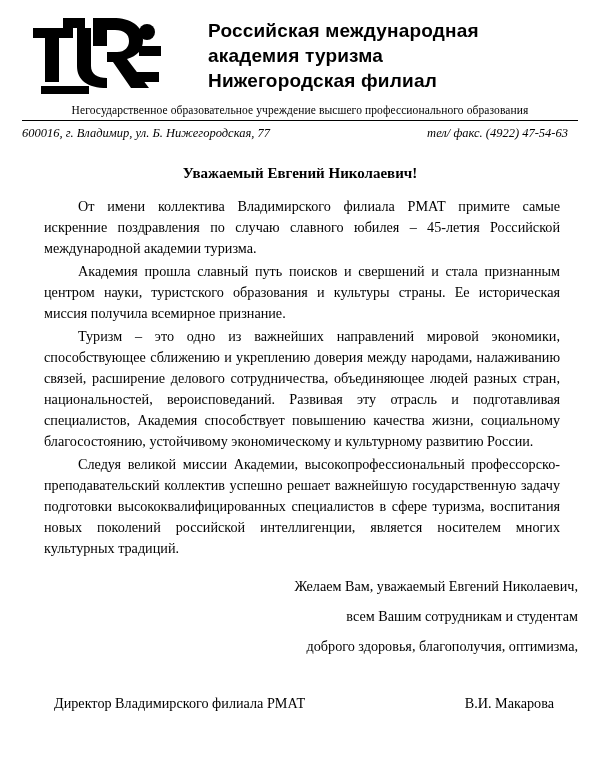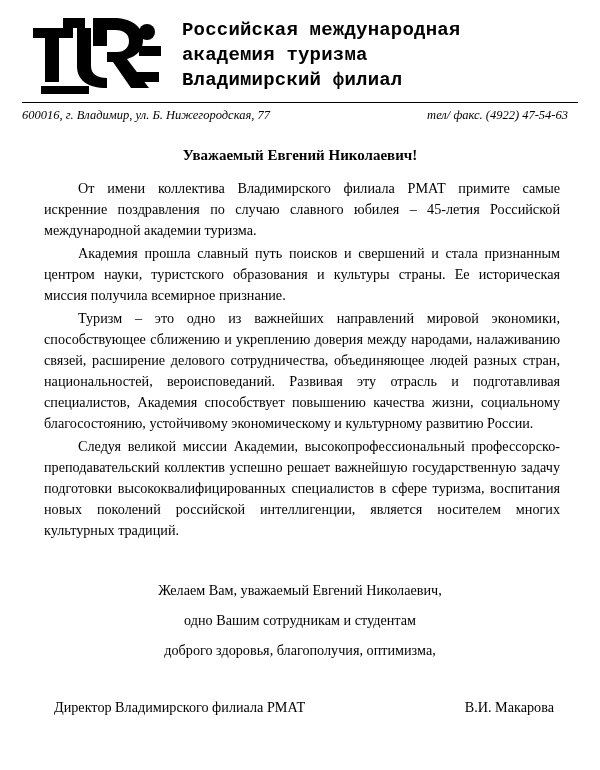--- a/index.html
+++ b/index.html
@@ -39,26 +39,27 @@
   }
   .logo-svg {
     display: block;
   }
   .org-block {
     flex: 1 1 auto;
     padding-left: 10px;
     padding-top: 6px;
   }
   .org-line {
-    font-family: Liberation Mono, monospace;
+    font-family: Liberation Sans, sans-serif;
     font-size: 19px;
     font-weight: bold;
     line-height: 25px;
     letter-spacing: 0.2px;
     white-space: nowrap;
+    margin-left: 26px;
   }
 
   .subtitle {
     text-align: center;
     font-size: 11.5px;
     font-family: "Liberation Serif", serif;
     margin-top: 6px;
     letter-spacing: 0.1px;
   }
 
@@ -94,22 +95,22 @@
   .para {
     text-align: justify;
     text-justify: inter-word;
     font-size: 14.2px;
     line-height: 21px;
     text-indent: 34px;
     margin: 0 0 2px 0;
   }
 
   .wishes {
-    margin-top: 34px;
-    text-align: center;
+    margin-top: 12px;
+    text-align: right;
     font-size: 14.2px;
     line-height: 30px;
   }
   .wishes div { white-space: nowrap; }
 
   .signature {
     margin-top: 34px;
     display: flex;
     justify-content: space-between;
     align-items: center;
@@ -136,44 +137,45 @@
           <path d="M112 30 L134 30 L134 40 L112 40 Z"></path>
           <path d="M8 30 L30 30 L30 40 L8 40 Z" opacity="0"></path>
           <path d="M14 70 L62 70 L62 78 L14 78 Z"></path>
           <circle cx="120" cy="16" r="8"></circle>
         </g>
       </svg>
     </div>
     <div class="org-block">
       <div class="org-line">Российская международная</div>
       <div class="org-line">академия туризма</div>
-      <div class="org-line">Владимирский филиал</div>
+      <div class="org-line">Нижегородская филиал</div>
     </div>
   </div>
 
+  <div class="subtitle">Негосударственное образовательное учреждение высшего профессионального образования</div>
 
   <hr class="rule">
 
   <div class="contact-row">
     <div class="contact-left">600016, г. Владимир, ул. Б. Нижегородская, 77</div>
     <div class="contact-right">тел/ факс. (4922) 47-54-63</div>
   </div>
 
   <div class="salutation">Уважаемый Евгений Николаевич!</div>
 
   <div class="body-text">
     <p class="para">От имени коллектива Владимирского филиала РМАТ примите самые искренние поздравления по случаю славного юбилея – 45-летия Российской международной академии туризма.</p>
     <p class="para">Академия прошла славный путь поисков и свершений и стала признанным центром науки, туристского образования и культуры страны. Ее историческая миссия получила всемирное признание.</p>
     <p class="para">Туризм – это одно из важнейших направлений мировой экономики, способствующее сближению и укреплению доверия между народами, налаживанию связей, расширение делового сотрудничества, объединяющее людей разных стран, национальностей, вероисповеданий. Развивая эту отрасль и подготавливая специалистов, Академия способствует повышению качества жизни, социальному благосостоянию, устойчивому экономическому и культурному развитию России.</p>
     <p class="para">Следуя великой миссии Академии, высокопрофессиональный профессорско-преподавательский коллектив успешно решает важнейшую государственную задачу подготовки высококвалифицированных специалистов в сфере туризма, воспитания новых поколений российской интеллигенции, является носителем многих культурных традиций.</p>
   </div>
 
   <div class="wishes">
     <div>Желаем Вам, уважаемый Евгений Николаевич,</div>
-    <div>одно Вашим сотрудникам и студентам</div>
+    <div>всем Вашим сотрудникам и студентам</div>
     <div>доброго здоровья, благополучия, оптимизма,</div>
   </div>
 
   <div class="signature">
     <div>Директор Владимирского филиала РМАТ</div>
     <div>В.И. Макарова</div>
   </div>
 
 </div>
 

